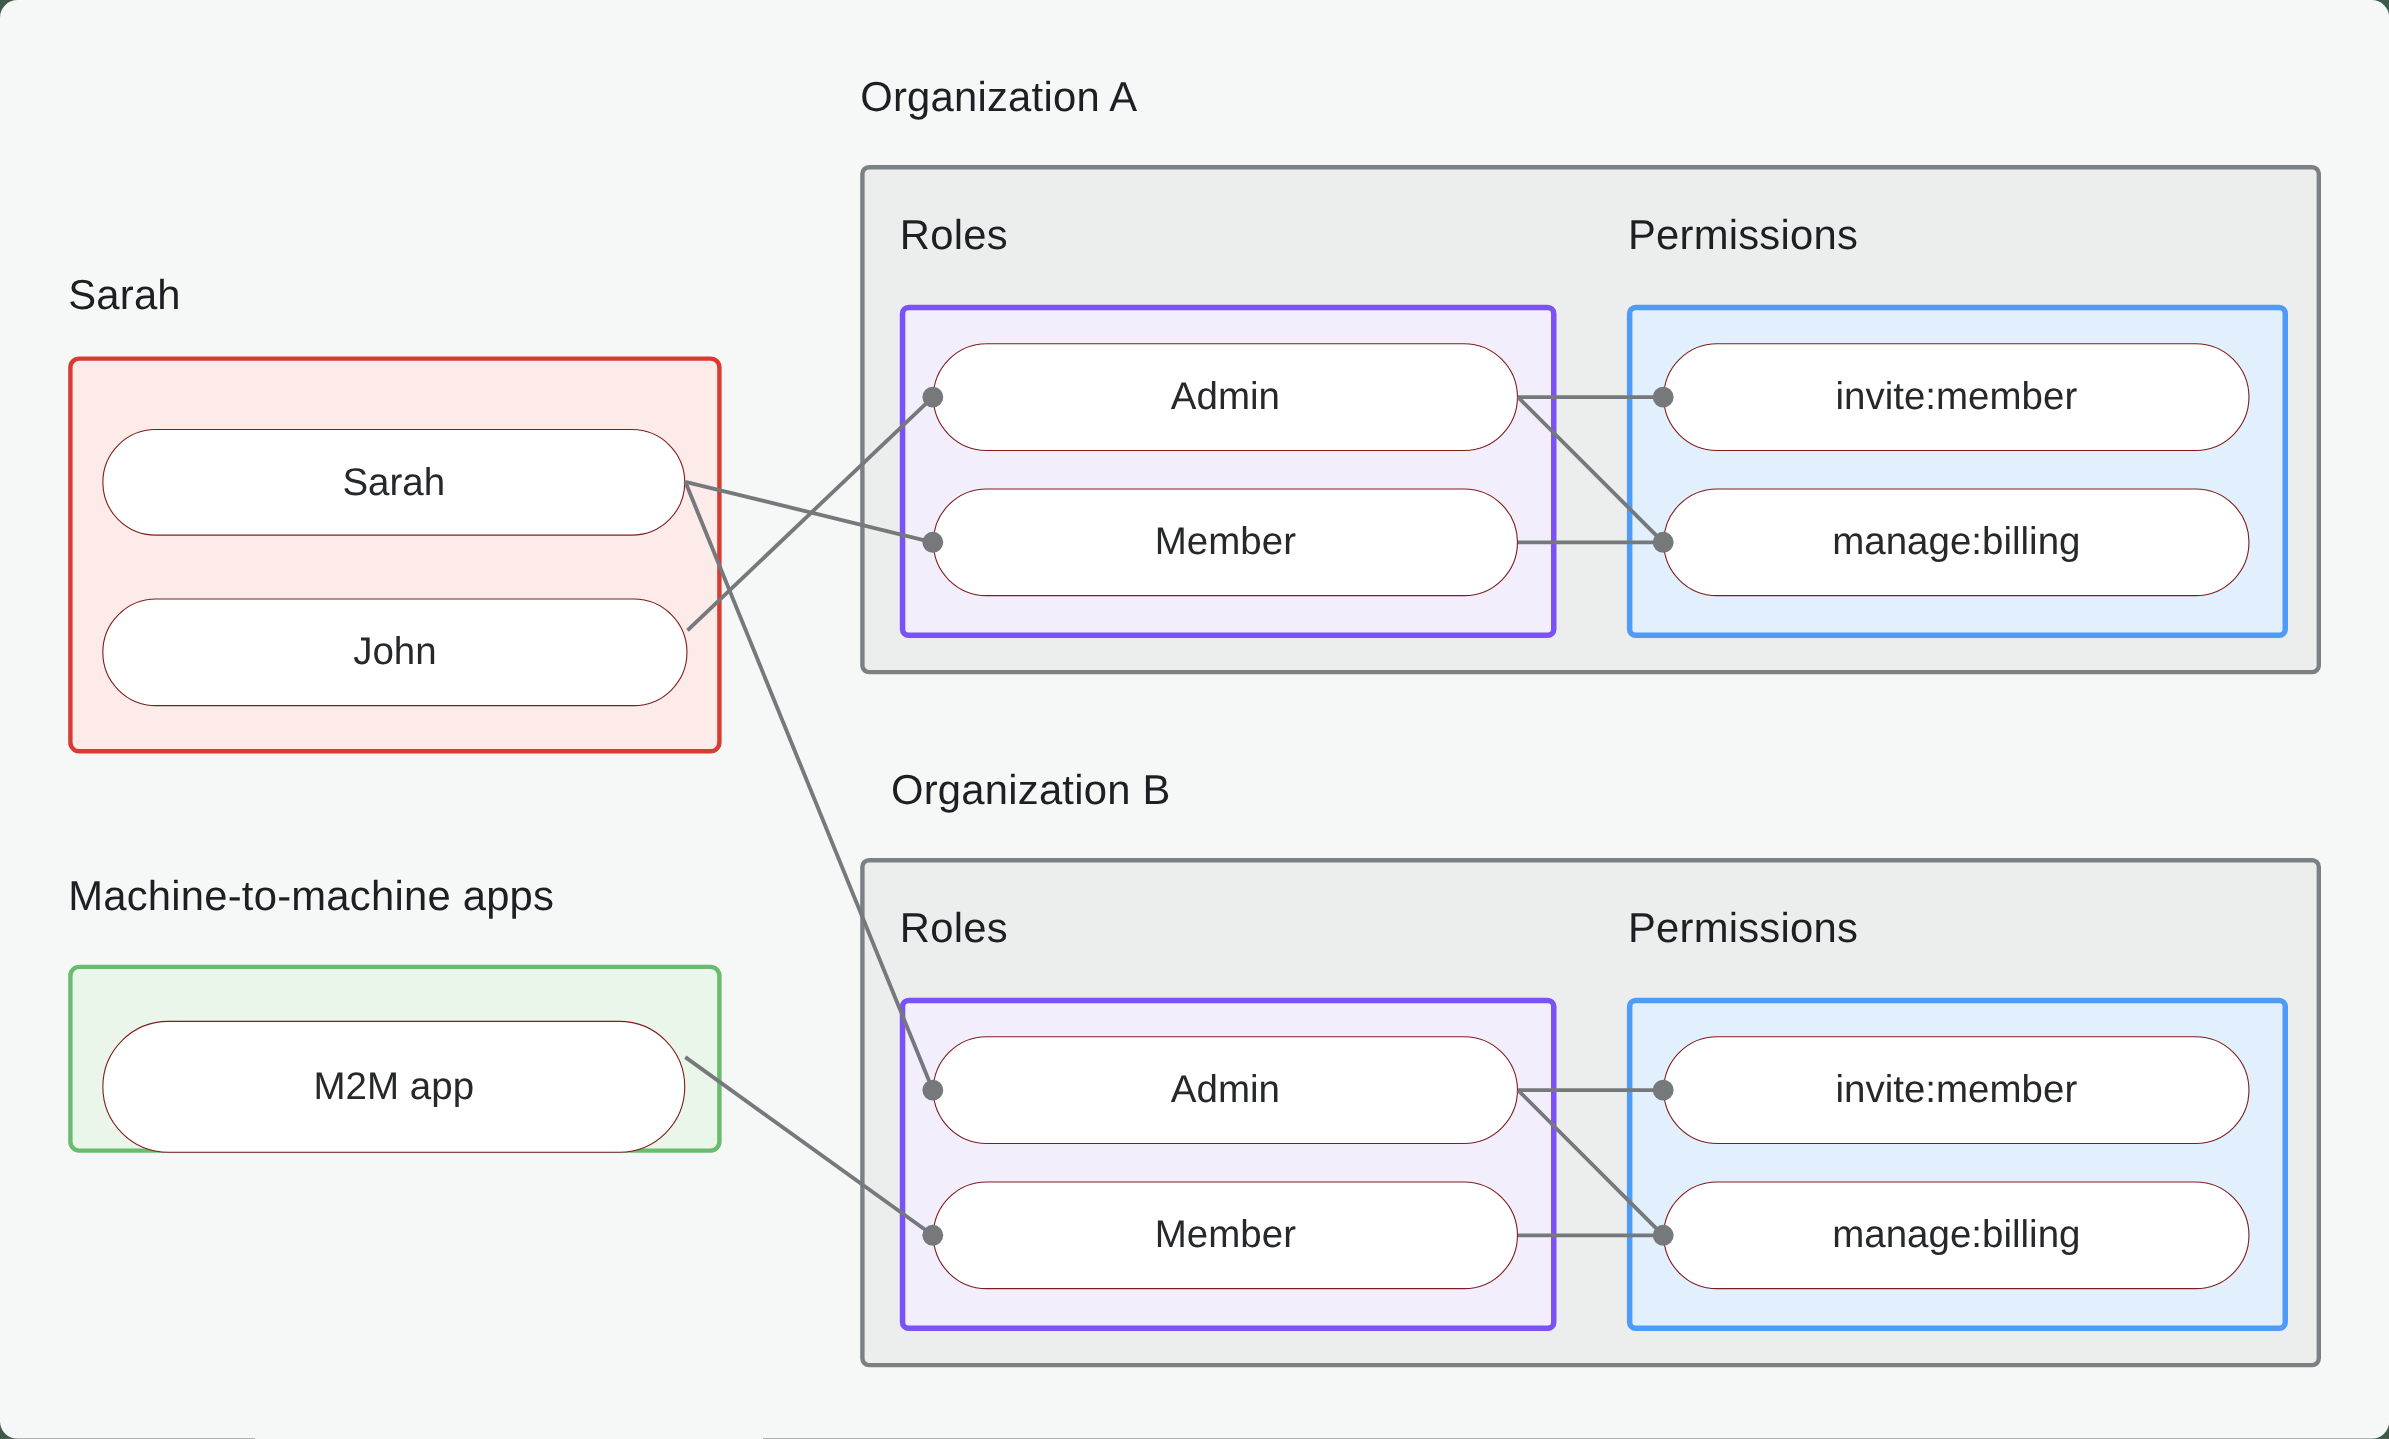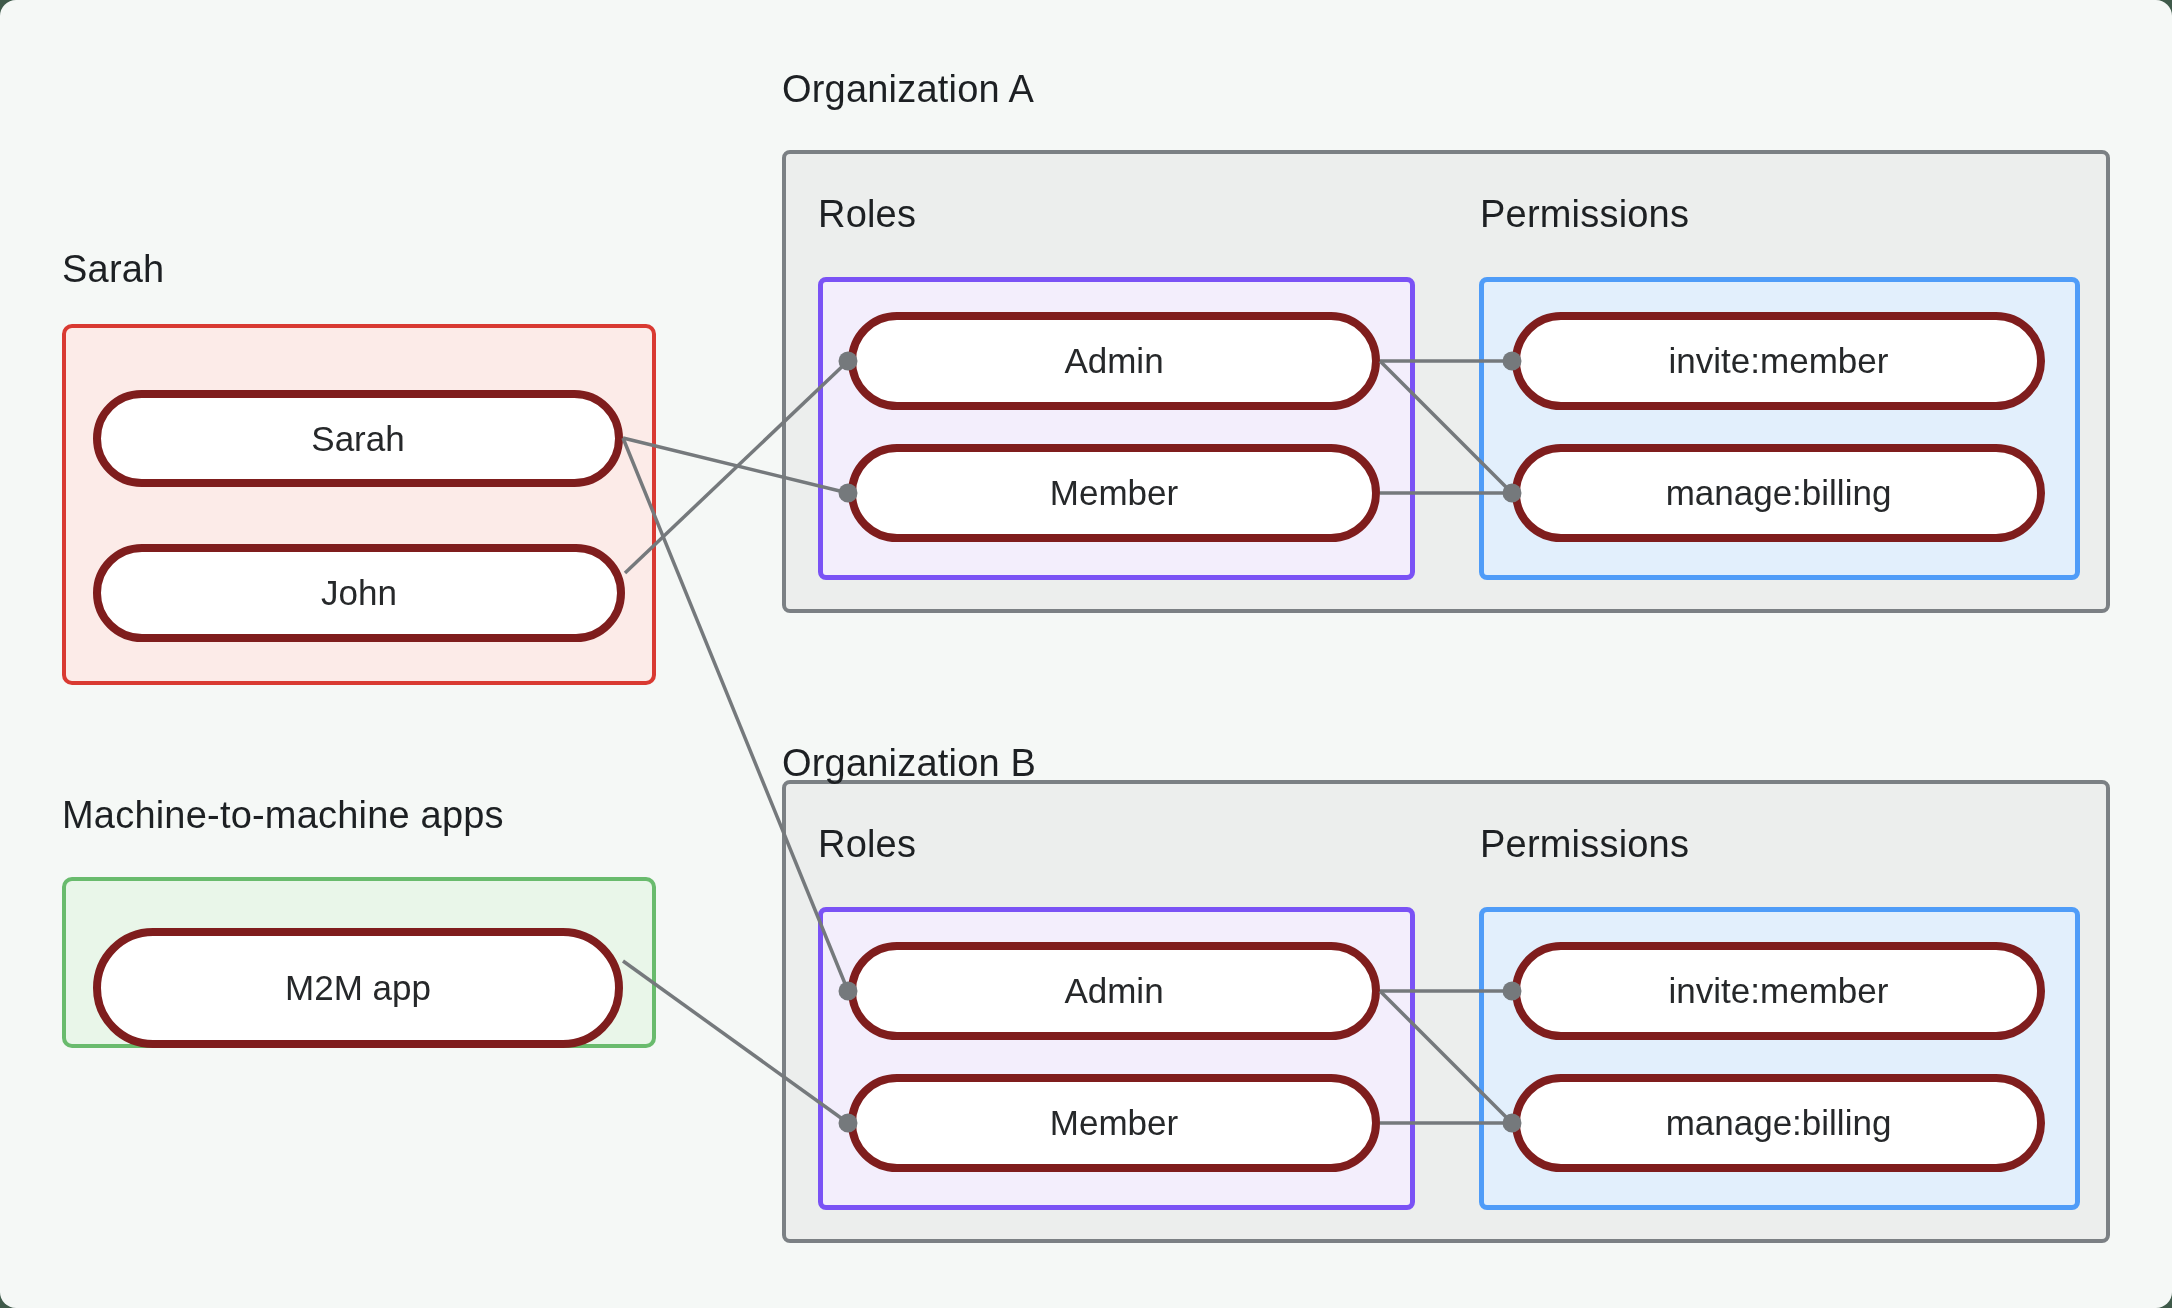--- a/index.html
+++ b/index.html
@@ -8,33 +8,33 @@
   .box{position:absolute;box-sizing:border-box;z-index:1;}
   .users-box{left:62px;top:324px;width:594px;height:361px;background:#fcebe8;border:4px solid #d93a32;border-radius:10px;}
   .m2m-box{left:62px;top:877px;width:594px;height:171px;background:#e9f6e9;border:4px solid #69bb6d;border-radius:10px;}
   .org-box{left:782px;width:1328px;height:463px;background:#eceeed;border:4px solid #7b8084;border-radius:8px;}
   .org-a{top:150px;}
   .org-b{top:780px;}
   .roles-box{position:absolute;box-sizing:border-box;left:818px;width:597px;height:303px;background:#f3eefc;border:5px solid #7a52f5;border-radius:8px;z-index:1;}
   .perm-box{position:absolute;box-sizing:border-box;left:1479px;width:601px;height:303px;background:#e2effc;border:5px solid #4f9cf8;border-radius:8px;z-index:1;}
   .row-a{top:277px;}
   .row-b{top:907px;}
-  .pill{position:absolute;box-sizing:border-box;background:#ffffff;border:8px solid #7f1d1d;border-radius:60px;
+  .pill{position:absolute;box-sizing:border-box;background:#ffffff;border:1px solid #7f1d1d;border-radius:60px;
         display:flex;align-items:center;justify-content:center;font-size:35px;color:#26282a;z-index:2;}
   svg.wires{position:absolute;left:0;top:0;z-index:5;pointer-events:none;}
 </style>
 </head>
 <body>
 
 <div class="canvas">
 
   <div class="lbl" style="left:62px;top:248px;">Sarah</div>
   <div class="lbl" style="left:62px;top:794px;">Machine-to-machine apps</div>
   <div class="lbl" style="left:782px;top:68px;">Organization A</div>
-  <div class="lbl" style="left:782px;top:698px;margin-top:44px;">Organization B</div>
+  <div class="lbl" style="left:810px;top:698px;">Organization B</div>
 
   <div class="box users-box"></div>
   <div class="pill" style="left:93px;top:390px;width:530px;height:97px;">Sarah</div>
   <div class="pill" style="left:93px;top:524px;width:532px;height:98px;margin-top:20px;">John</div>
 
   <div class="box m2m-box"></div>
   <div class="pill" style="left:93px;top:912px;width:530px;height:120px;margin-top:16px;">M2M app</div>
 
   <div class="box org-box org-a"></div>
   <div class="lbl" style="left:818px;top:193px;">Roles</div>

